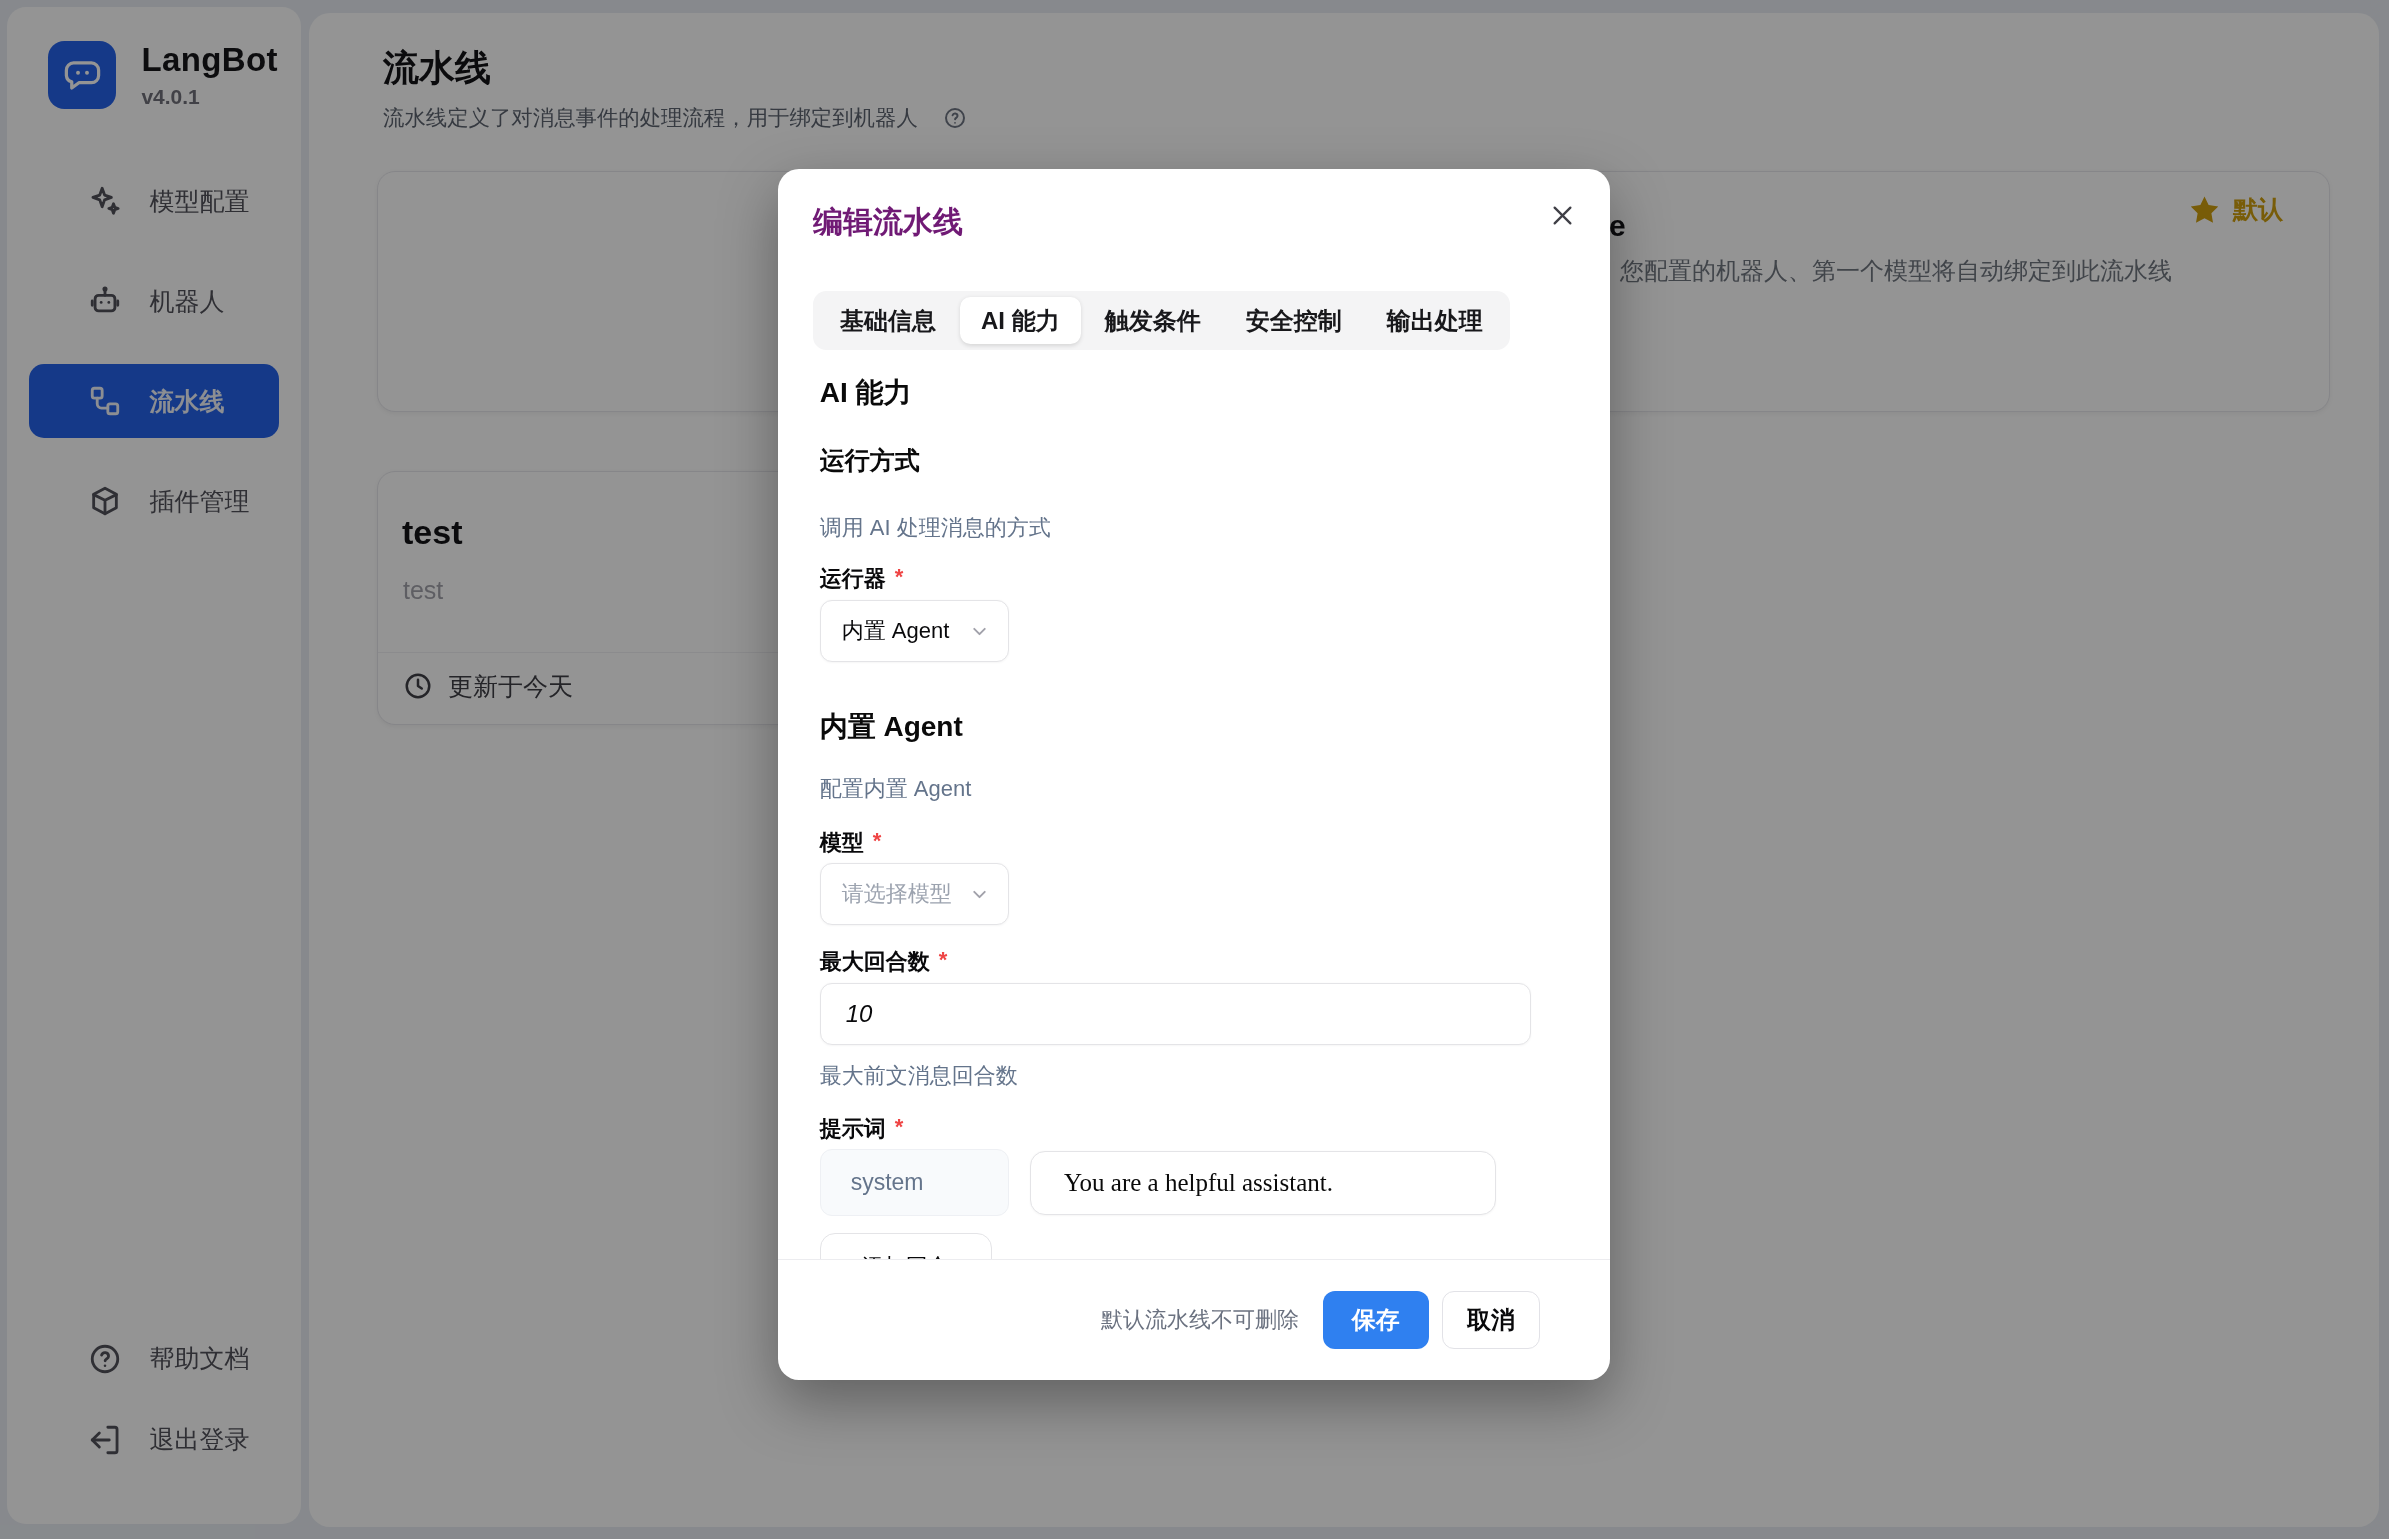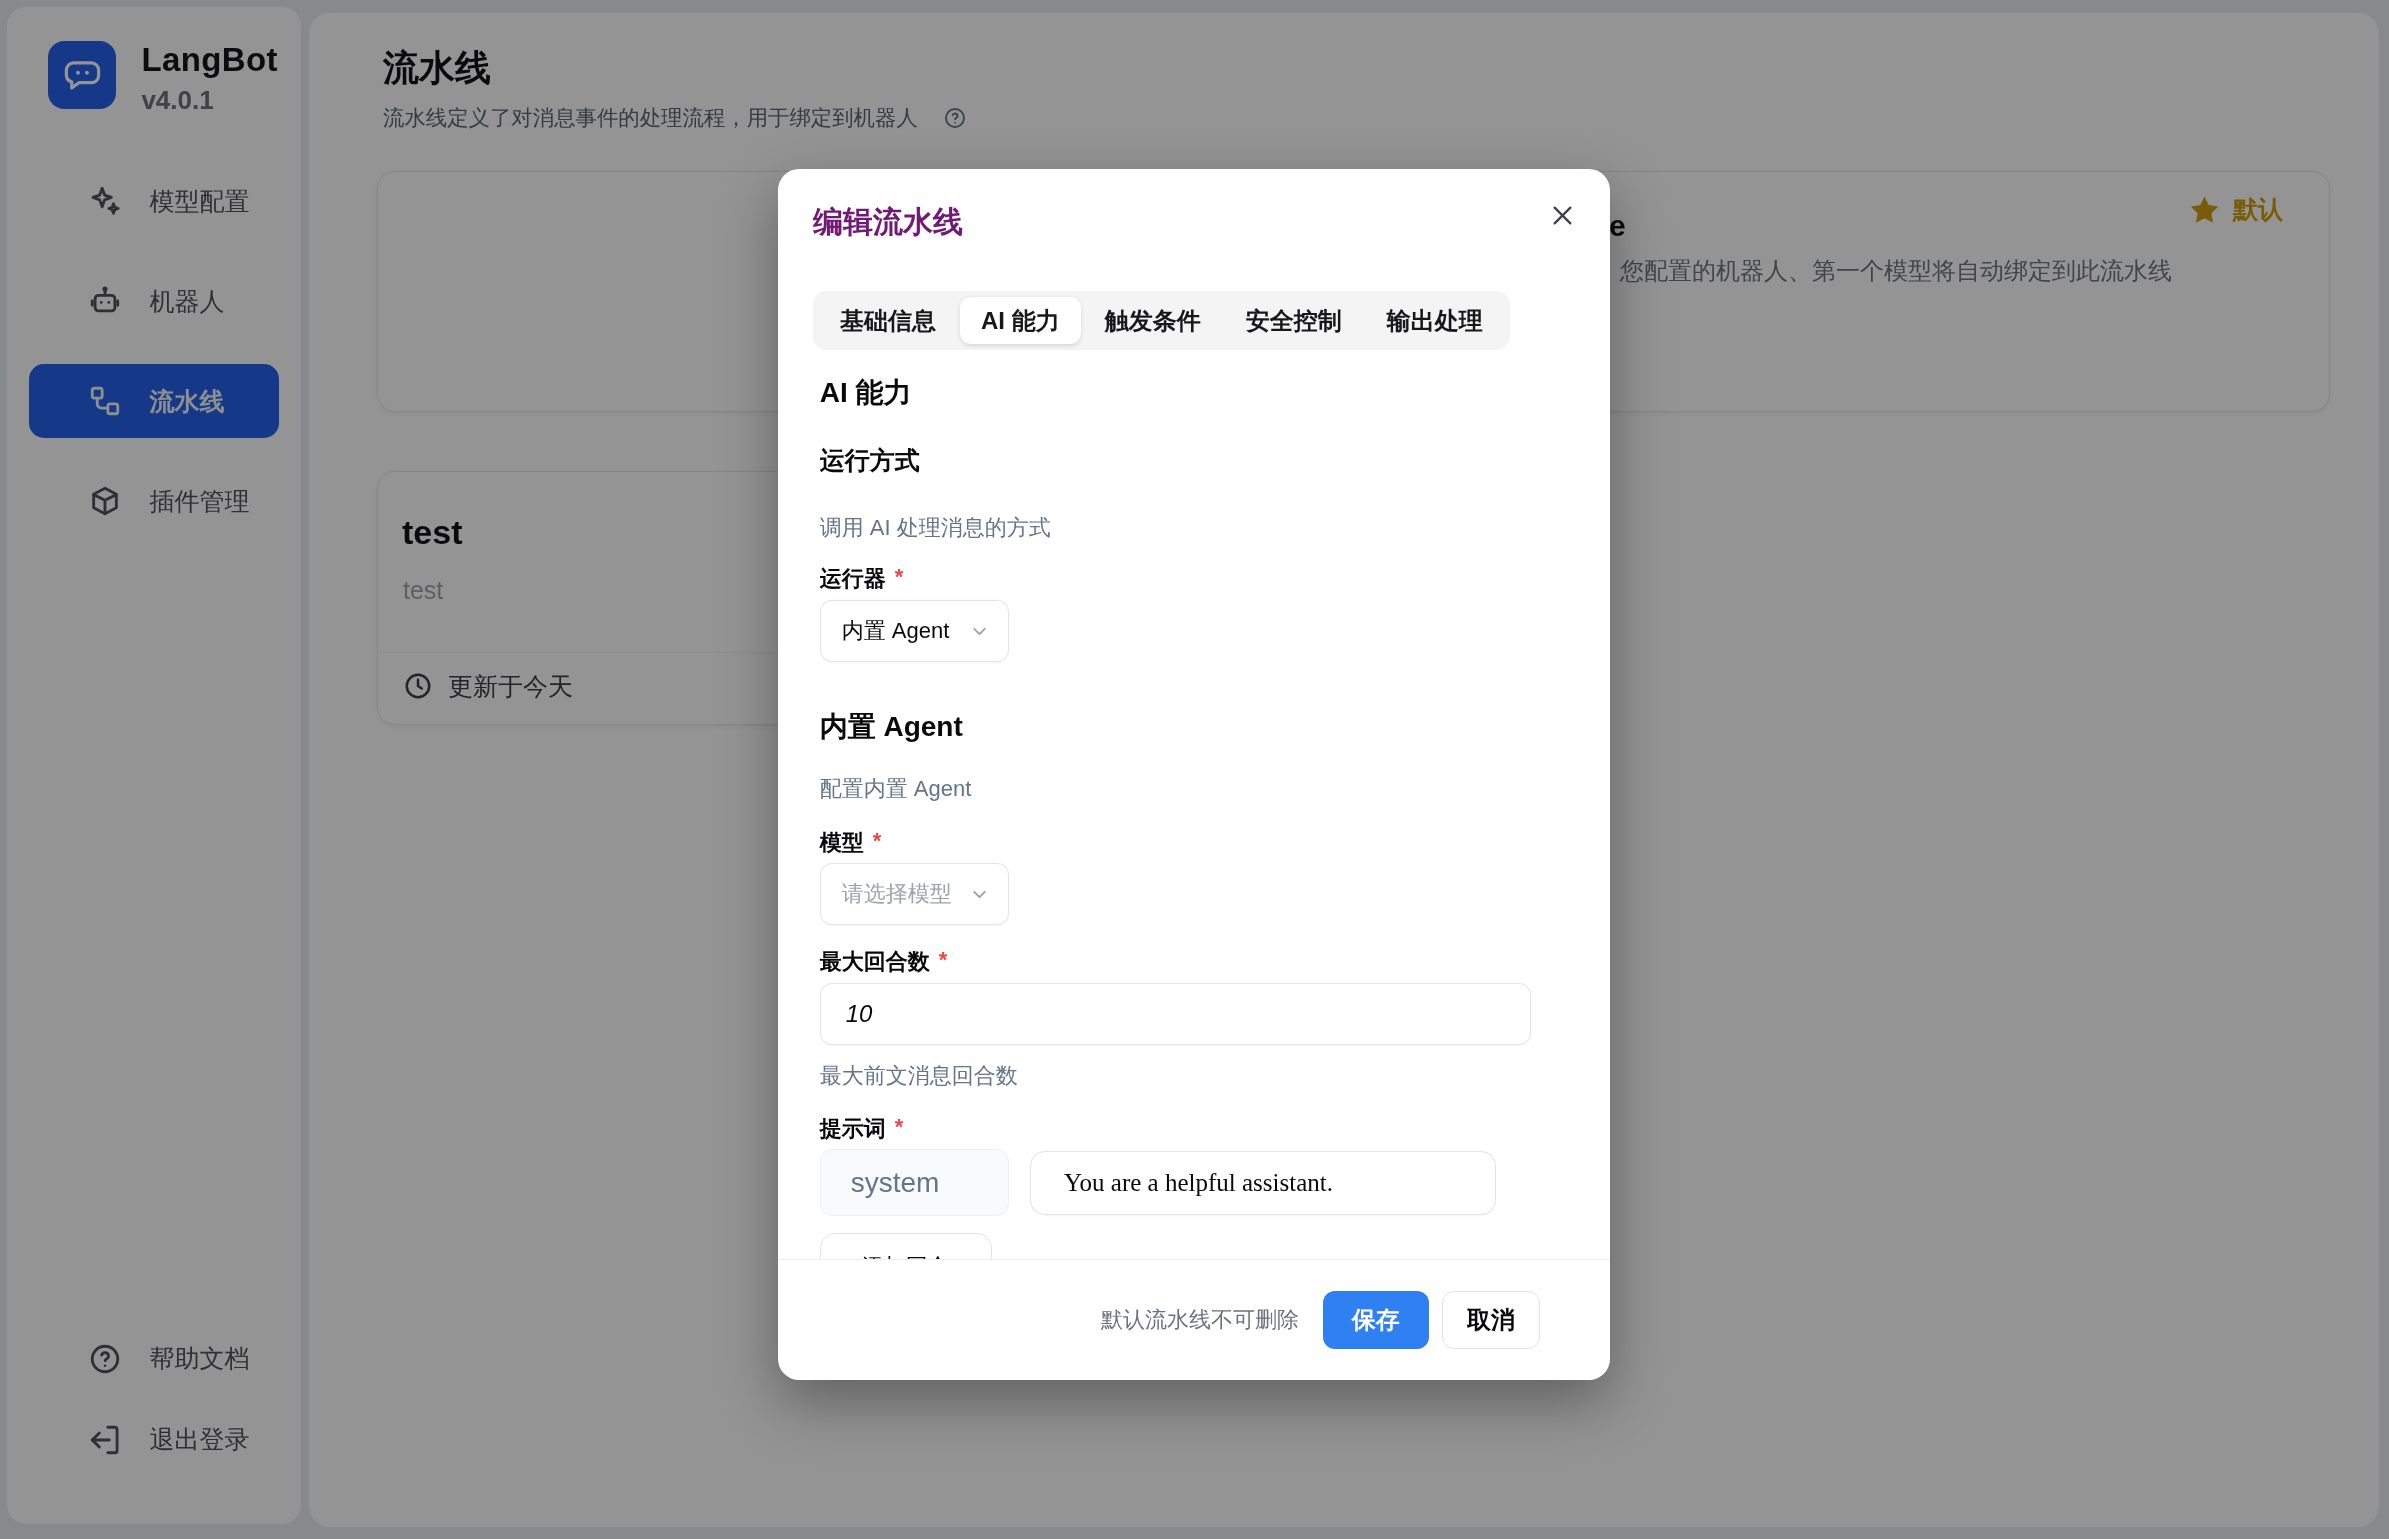--- a/index.html
+++ b/index.html
@@ -5,21 +5,21 @@
   * { margin:0; padding:0; box-sizing:border-box; }
   html,body { width:2389px; height:1539px; }
   body { font-family:"Liberation Sans","DejaVu Sans",sans-serif; background:#e9edf3; overflow:hidden; position:relative; }
   .stage { position:absolute; inset:0;padding-left:33px; }
 
   
   .sidebar { position:absolute; left:7.4px; top:7.4px; width:294px; height:1517px; background:#ffffff; border-radius:19px; }
   .brand { position:absolute; left:41px; top:34px; display:flex; align-items:flex-start; gap:25px; }
   .logo { width:68px; height:68px; border-radius:16.3px; background:#2563eb; display:flex; align-items:center; justify-content:center; }
   .brand-name { font-size:33px; font-weight:700; color:#18181b; letter-spacing:0.4px; }
-  .brand-ver { font-size:26px; font-weight:600; color:#71717a; margin-top:6px; }
+  .brand-ver { font-size:21px; font-weight:600; color:#71717a; margin-top:6px; }
   .nav { position:absolute; left:22px; right:22px; top:157px; display:flex; flex-direction:column; gap:26px; }
   .nav-item { height:74px; border-radius:15px; display:flex; align-items:center; padding-left:59px; gap:27px; color:#52525b; font-size:25px; font-weight:500; cursor:pointer; }
   .nav-item svg { width:34px; height:34px; flex:0 0 auto; }
   .nav-item.active { background:#2563eb; color:#f1f5fb; font-weight:600; }
   .side-footer { position:absolute; left:22px; right:22px; bottom:52px; display:flex; flex-direction:column; gap:16.3px; }
   .side-footer .nav-item { height:65px; }
 
   
   .main { position:absolute; left:309px; top:13.3px; width:2070px; height:1514px; background:#ffffff; border-radius:21px; overflow:hidden; }
   .page-title { position:absolute; left:74px; top:31px; font-size:36px; font-weight:700; color:#141418; }
@@ -51,21 +51,21 @@
   .m-body { position:absolute; left:35px; right:35px; top:192px; height:898px; overflow:hidden; }
   .sec-h1 { position:absolute; left:6.7px; font-size:28px; font-weight:700; color:#0a0a0a; }
   .sec-h2 { position:absolute; left:6.7px; font-size:25px; font-weight:600; color:#0a0a0a; }
   .desc { position:absolute; left:6.7px; font-size:22px; color:#64748b; }
   .f-label { position:absolute; left:6.7px; display:flex; gap:9px; font-size:22px; font-weight:600; color:#09090b; }
   .f-label .req { color:#ef4444; font-weight:700; }
   .select { position:absolute; left:6.7px; width:189px; height:62px; border:1.5px solid #e4e4e7; border-radius:12px; background:#fff; display:flex; align-items:center; justify-content:space-between; padding:0 18px 0 21px; font-size:22px; color:#09090b; cursor:pointer; box-shadow:0 0.7px 2.2px rgba(0,0,0,.04); }
   .select .ph { color:#9ca3af; }
   .select svg { width:21px; height:21px; }
   .t-input { position:absolute; left:6.7px; width:711px; height:62px; border:1.5px solid #e4e4e7; border-radius:12px; background:#fff; display:flex; align-items:center; padding:0 25px; font-size:24px; color:#09090b; box-shadow:0 0.7px 2.2px rgba(0,0,0,.04);font-style:italic; }
-  .role-box { position:absolute; left:6.7px; width:189px; height:67px; border:1.5px solid #eef0f4; border-radius:12px; background:#f8fafc; display:flex; align-items:center; padding:0 30px; font-size:28px; color:#64748b; }
+  .role-box { position:absolute; left:6.7px; width:189px; height:67px; border:1.5px solid #eef0f4; border-radius:12px; background:#f8fafc; display:flex; align-items:center; padding:0 30px; font-size:23px; color:#64748b; }
   .val-box { position:absolute; left:217px; width:466px; height:64px; border:1.5px solid #e4e4e7; border-radius:15px; background:#fff; display:flex; align-items:center; padding:0 33px; font-size:25px; color:#0a0a0a; box-shadow:0 0.7px 2.2px rgba(0,0,0,.04);font-family:Liberation Serif, serif; }
   .add-btn { position:absolute; left:6.7px; top:872px; width:172px; height:68px; border:1.5px solid #e4e4e7; border-radius:15px; background:#fff; display:flex; align-items:center; justify-content:center; font-size:22px; font-weight:500; color:#09090b; cursor:pointer; }
   .m-footer { position:absolute; left:0; right:0; bottom:0; height:121px; border-top:1.5px solid #ececef; display:flex; align-items:center; justify-content:flex-end; gap:13.3px; padding-right:70px; }
   .f-note { font-size:22px; color:#6b7280; margin-right:10.4px; }
   .btn { height:58px; border-radius:12px; display:flex; align-items:center; justify-content:center; font-size:24px; font-weight:600; cursor:pointer; }
   .btn-save { width:106px; background:#2f80f0; color:#ffffff; }
   .btn-cancel { width:98px; background:#ffffff; color:#09090b; border:1.5px solid #e2e2e7; }
 </style>
 </head>
 <body>

